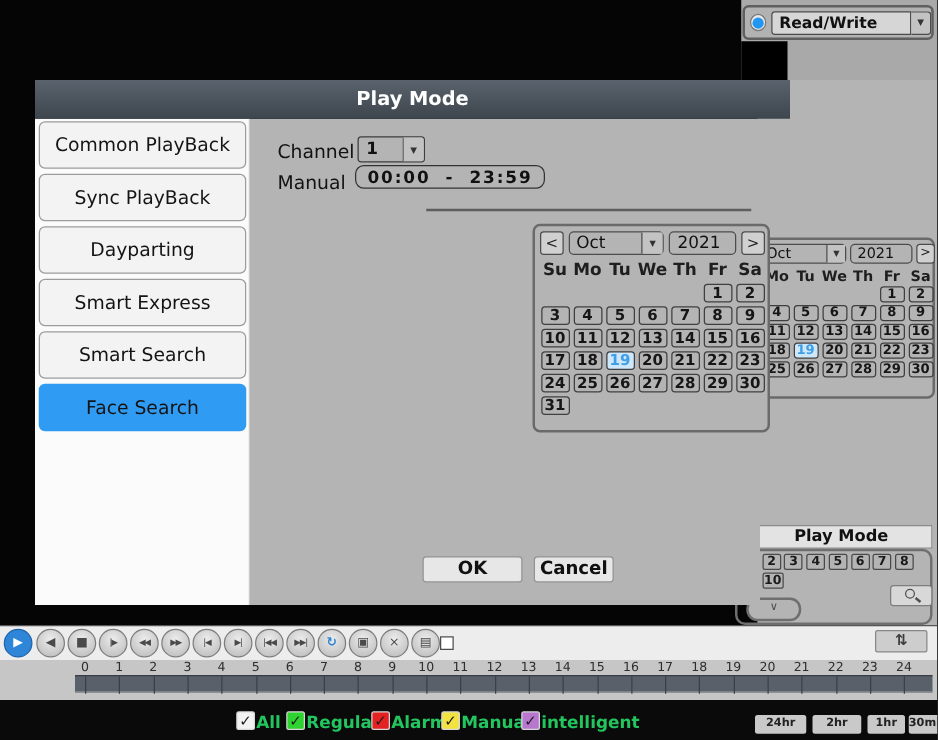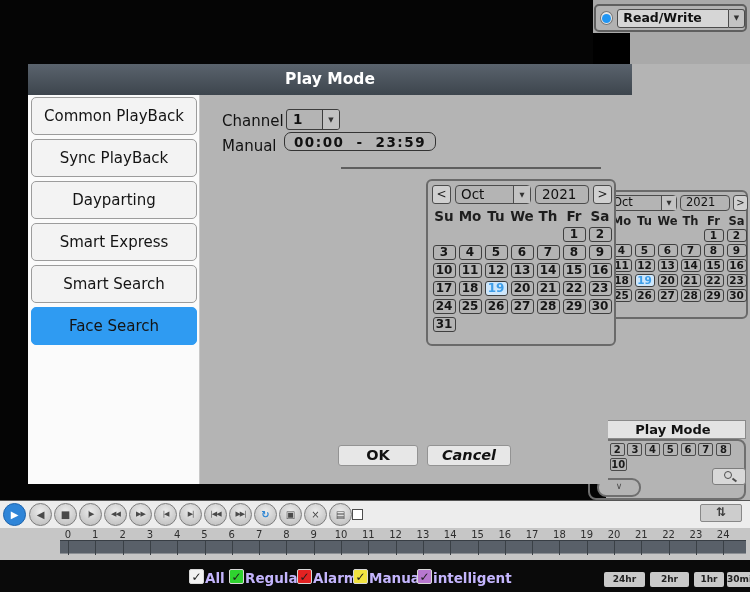--- a/index.html
+++ b/index.html
@@ -59,21 +59,21 @@
   #channel-arrow { flex:1; background:#c2c2c2; border-left:1.5px solid #3d3d3d; border-radius:0 2px 2px 0;
     font-size:7px; color:#333; display:flex; align-items:center; justify-content:center; }
   #period-field { left:256px; top:37px; width:152px; height:19px; border:1.5px solid #333;
     border-radius:7px; display:flex; align-items:center; justify-content:center; gap:12px;
     font-size:13.5px; font-weight:600; letter-spacing:1.5px; }
   #cond-line { left:313px; top:72px; width:260px; height:1.5px; background:#5e5e5e; }
 
   .dlg-push { position:absolute; top:350px; height:21px; background:#e7e7e7; border:1px solid #939393;
     border-radius:3px; font-size:14.5px; font-weight:600; text-align:center; line-height:19px; }
   #ok-btn { left:310px; width:80px; }
-  #cancel-btn { left:399px; width:84px;font-style:italic; }
+  #cancel-btn { left:399px; width:64px; }
 
   
   .cal { position:absolute; background:#b4b4b4; border:2px solid #6a6a6a; border-radius:6px; }
   #dialog-calendar { left:426px; top:179px; width:190px; height:167px; z-index:12; }
   #bg-calendar { left:584px; top:190px; width:164px; height:129px; z-index:2; }
   .cal-head { position:absolute; display:flex; }
   .cal-nav { background:#d0d0d0; border:1.5px solid #4c4c4c; border-radius:3px; text-align:center; color:#222; }
   .cal-month, .cal-year { border:1.5px solid #4c4c4c; border-radius:4px; display:flex; font-weight:400; color:#111; }
   .cal-month .mtext { padding-left:5px; flex:1; }
   .cal-arrow { background:#c3c3c3; border-left:1.5px solid #4c4c4c; font-size:6.5px; color:#333;
@@ -120,21 +120,21 @@
 
   #timeline { left:0; top:528px; width:750px; height:32px; background:#c6c6c6; z-index:20; }
   .tl-num { position:absolute; top:1px; width:20px; text-align:center; font-size:10px; color:#2e2e2e; }
   #tl-bar { position:absolute; left:60px; top:12px; width:686px; height:14px; background:#596069;
     border-top:1px solid #383e45; border-bottom:1px solid #8b8f94; }
   .tl-tick { position:absolute; top:0; width:1px; height:14px; background:#3a4046; }
 
   #bottom-strip { left:0; top:560px; width:750px; height:32px; background:#0a0a0a; z-index:20; }
   .filter-box { position:absolute; top:9px; width:15px; height:15px; border:1px solid #d8d8d8;
     border-radius:2px; text-align:center; font-size:12px; line-height:14px; color:#1c1c1c; font-weight:700; }
-  .filter-label { position:absolute; top:10px; font-size:13.5px; font-weight:600; color:#c4b5fd; }
+  .filter-label { position:absolute; top:10px; font-size:13.5px; font-weight:600; color:#22c55e; }
   .range-btn { position:absolute; top:12px; height:15px; background:#c9c9c9; border-radius:2px;
     text-align:center; font-size:9px; font-weight:700; color:#222; z-index:21; }
 </style>
 </head>
 <body>
 
 <div id="screen">
 
   <div class="abs" id="rw-zone"></div>
   <div class="abs" id="black-notch"></div>

